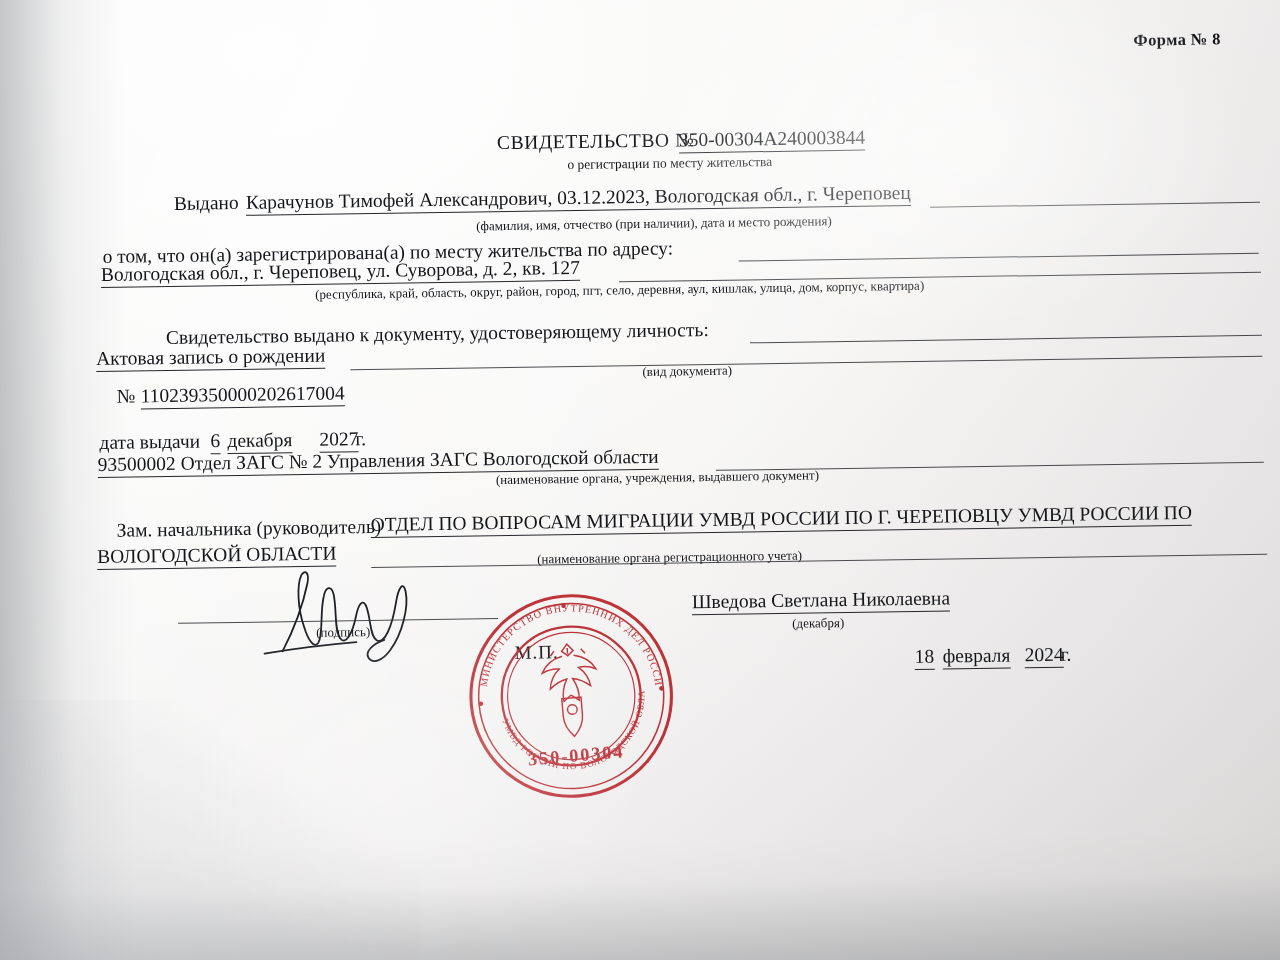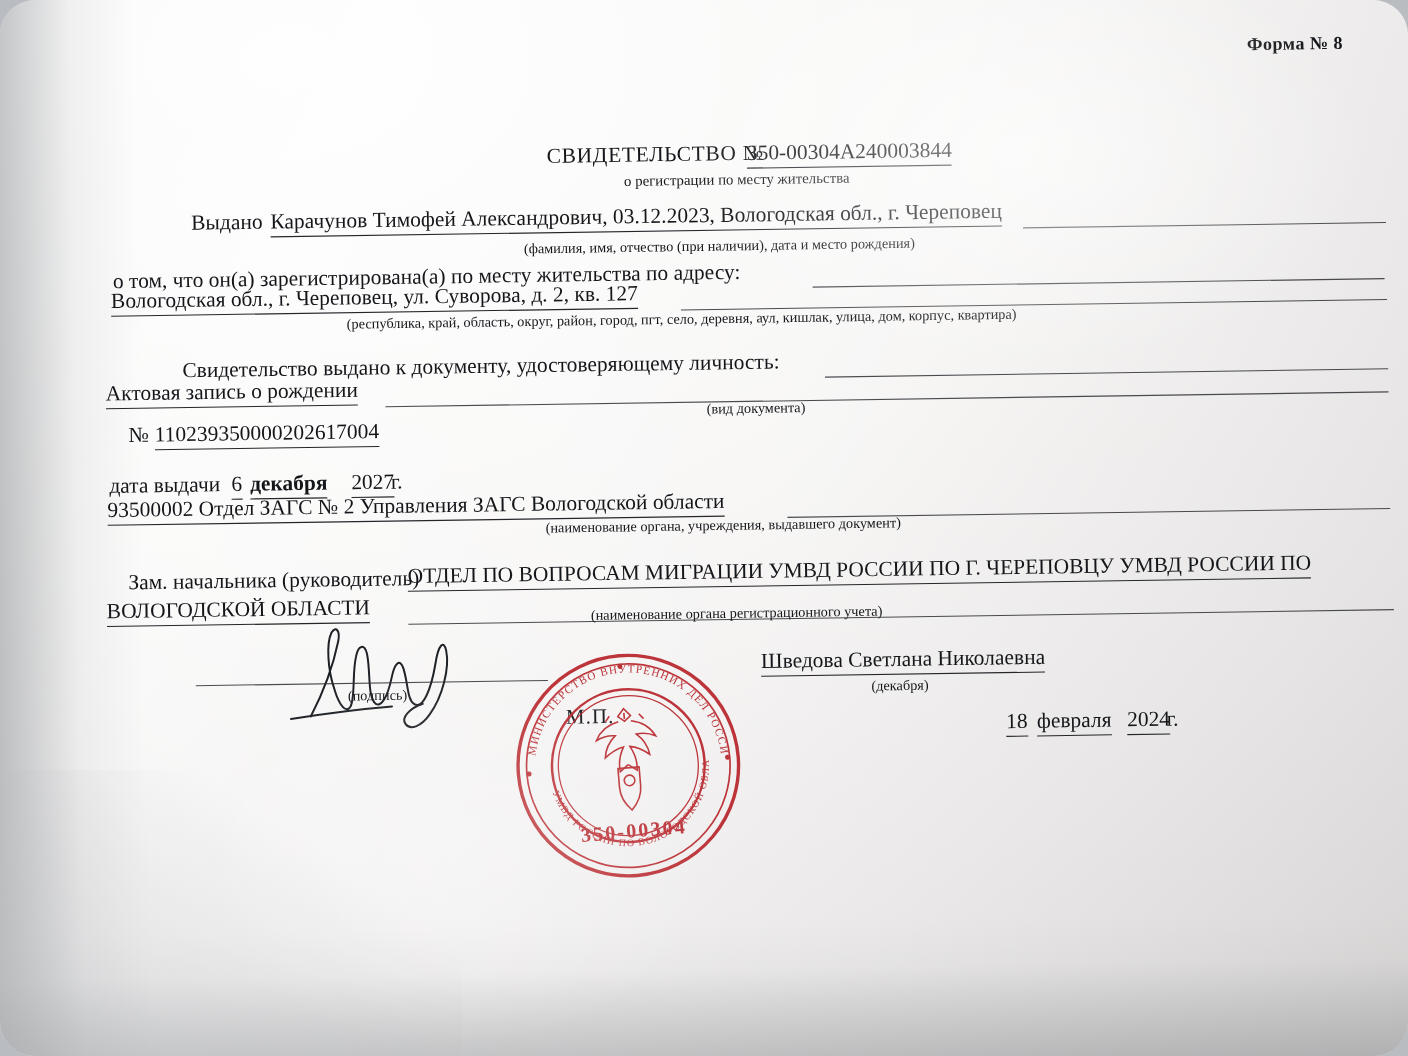--- a/index.html
+++ b/index.html
@@ -12,21 +12,20 @@
     font-family: "Liberation Serif", serif;
   }
 
   
   #photo {
     position: relative;
     width: 1280px;
     height: 960px;
     overflow: hidden;
     background: radial-gradient(120% 110% at 30% 20%, #f3f2f1 0%, #e9e8e7 45%, #d8d8d8 75%, #c6c7c9 100%);
-    border-radius: 32px;
   }
   
   .surface {
     position: absolute;
     inset: 0;
     background:
       linear-gradient(100deg, #a8abaf 0px, #b4b7bb 38px, #c9ccce 64px, rgba(200,203,206,0) 90px),
       linear-gradient(0deg, #b9bbbe 0px, #c7c9cb 30px, rgba(199,201,203,0) 70px);
   }
   .paper {
@@ -172,21 +171,21 @@
 
     <div class="t body u" style="left:98px; top:340px;">Актовая запись о рождении</div>
     <div class="line" style="left:352px; top:365px; width:912px;"></div>
     <div class="t tiny" style="left:644px; top:364px;">(вид документа)</div>
 
     <div class="t body" style="left:118px; top:378px;">№</div>
     <div class="t body u" style="left:142px; top:378px;">110239350000202617004</div>
 
     <div class="t body" style="left:100px; top:424px;">дата выдачи</div>
     <div class="t body u" style="left:211px; top:424px;">6</div>
-    <div class="t body u" style="left:228px; top:424px;font-weight:bold;">декабря</div>
+    <div class="t body u" style="left:228px; top:424px;">декабря</div>
     <div class="t body u" style="left:320px; top:424px;">2027</div>
     <div class="t body" style="left:356px; top:424px;">г.</div>
 
     <div class="t body u" style="left:98px; top:446px;">93500002 Отдел ЗАГС № 2 Управления ЗАГС Вологодской области</div>
     <div class="line" style="left:716px; top:471px; width:548px;"></div>
     <div class="t tiny" style="left:496px; top:470px;">(наименование органа, учреждения, выдавшего документ)</div>
 
     <div class="t body" style="left:116px; top:512px;">Зам. начальника (руководитель)</div>
     <div class="t body u" style="left:370px; top:510px;">ОТДЕЛ ПО ВОПРОСАМ МИГРАЦИИ УМВД РОССИИ ПО Г. ЧЕРЕПОВЦУ УМВД РОССИИ ПО</div>
     <div class="t body u" style="left:96px; top:538px;">ВОЛОГОДСКОЙ ОБЛАСТИ</div>

